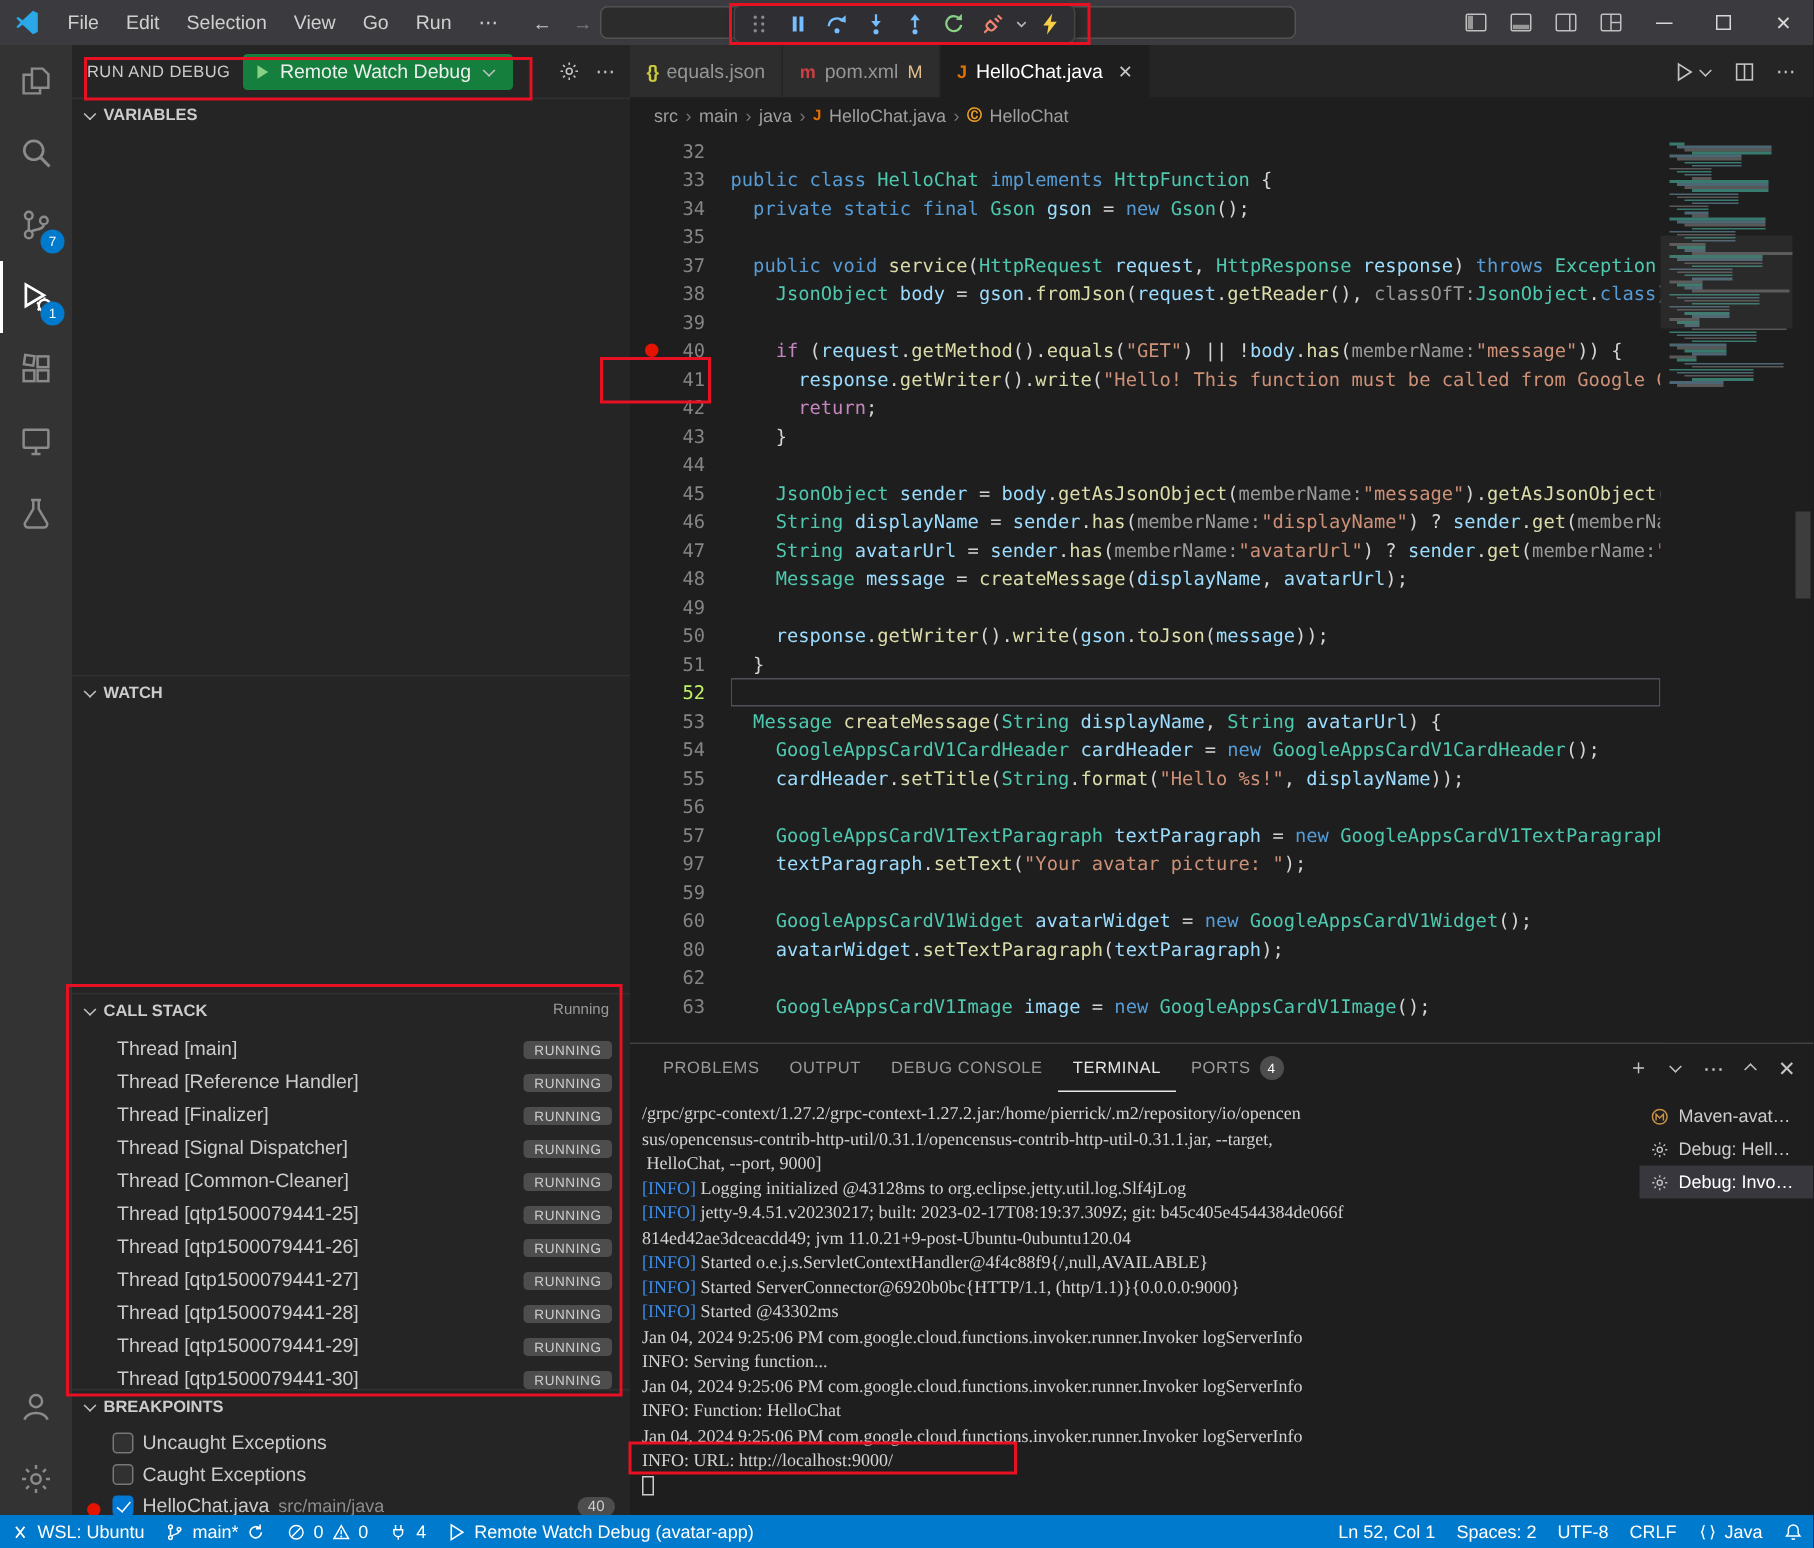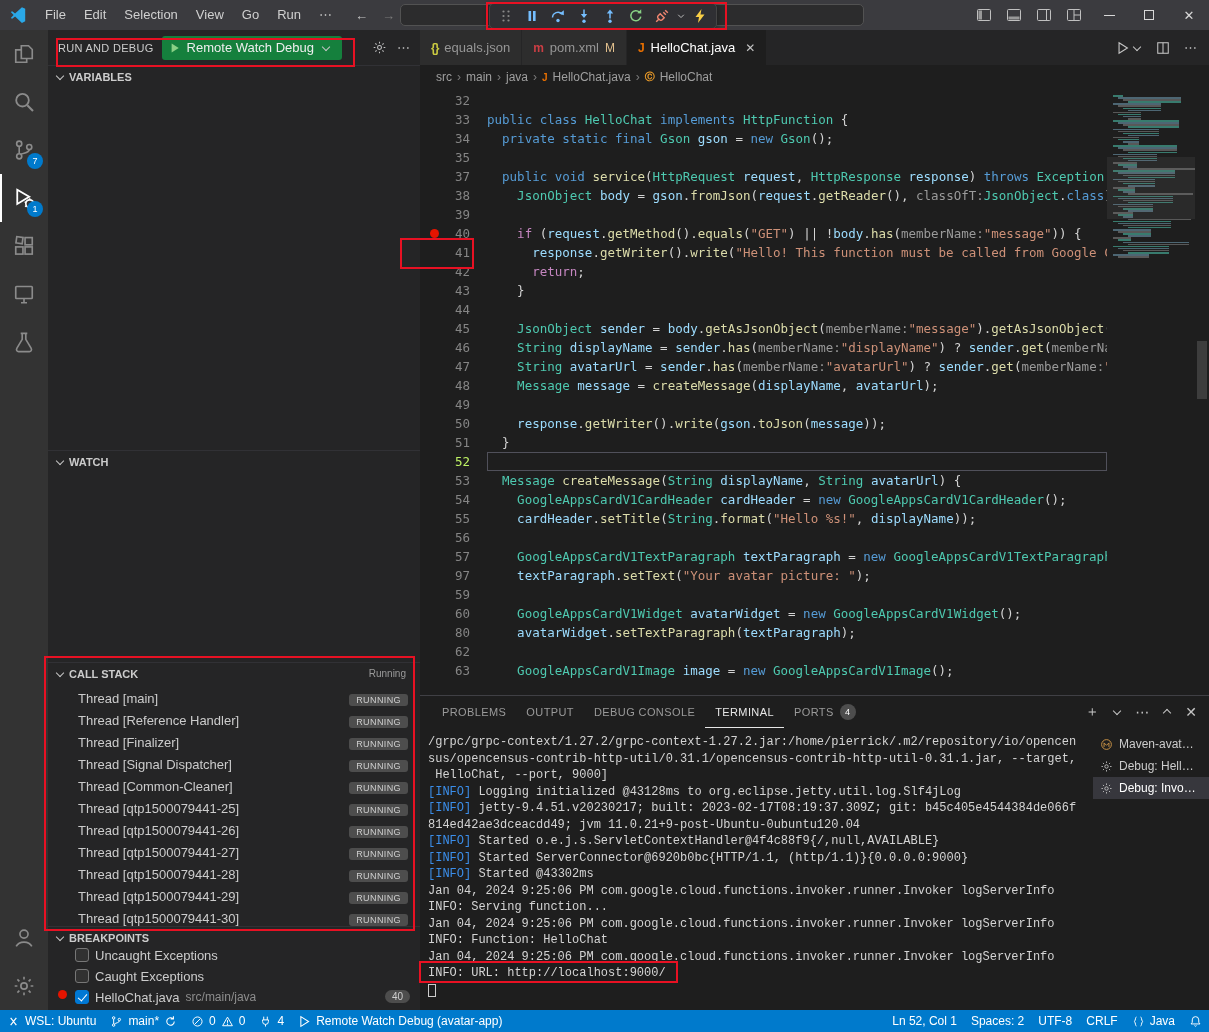--- a/index.html
+++ b/index.html
@@ -54,21 +54,21 @@
 .chev::before{content:"";position:absolute;left:3px;top:2px;width:5px;height:5px;
   border-right:1.4px solid #c5c5c5;border-bottom:1.4px solid #c5c5c5;transform:rotate(45deg)}
 .var-body{flex:1 1 auto}
 .watch-body{height:190px;flex:none}
 .cs-body{height:242px;flex:none;overflow:hidden}
 .thread{height:22px;display:flex;align-items:flex-end;padding:0 12px 0 30px;color:#cccccc}
 .thread .tname{white-space:nowrap;overflow:hidden}
 .tstate{margin-left:auto;font-size:9px;color:#cfcfcf;background:#4d4d4d;border-radius:3px;
   padding:1px 7px;letter-spacing:.4px;flex:none}
 .bp-body{height:62px;flex:none}
-.bprow{height:21px;display:flex;align-items:flex-start;gap:6px;padding:0 10px 0 8px}
+.bprow{height:21px;display:flex;align-items:flex-end;gap:6px;padding:0 10px 0 8px}
 .bpspacer{width:13px;flex:none}
 .bpdot2{width:13px;flex:none;display:flex;align-items:center;justify-content:center}
 .bpdot2::before{content:"";width:9px;height:9px;border-radius:50%;background:#e51400}
 .checkbox{width:14px;height:14px;flex:none;border:1px solid #777777;background:#313131;
   border-radius:3px;position:relative}
 .checkbox.checked{background:#0078d4;border-color:#0078d4}
 .checkbox.checked::after{content:"";position:absolute;left:4.2px;top:1.4px;width:4px;height:8px;
   border-right:1.6px solid #fff;border-bottom:1.6px solid #fff;transform:rotate(40deg)}
 .bplabel{white-space:nowrap}
 .bpdetail{color:#8d8d8d;font-size:12px;white-space:nowrap;overflow:hidden;text-overflow:ellipsis}
@@ -117,21 +117,21 @@
 .ptab.active{color:#e7e7e7;box-shadow:inset 0 -1px 0 #e7e7e7}
 .pbadge{background:#4d4d4d;color:#ffffff;border-radius:50%;width:16px;height:16px;font-size:9px;
   display:flex;align-items:center;justify-content:center}
 .panel-actions{margin-left:auto;display:flex;align-items:center;gap:13px;color:#c5c5c5;font-size:14px}
 .chev-up,.chev-dn{width:10px;height:10px;position:relative;display:inline-block}
 .chev-up::before{content:"";position:absolute;left:2px;top:3px;width:5px;height:5px;
   border-left:1.4px solid #c5c5c5;border-top:1.4px solid #c5c5c5;transform:rotate(45deg)}
 .chev-dn::before{content:"";position:absolute;left:2px;top:1px;width:5px;height:5px;
   border-right:1.4px solid #c5c5c5;border-bottom:1.4px solid #c5c5c5;transform:rotate(45deg)}
 .panel-body{flex:1 1 auto;display:flex;overflow:hidden}
-.term-out{flex:1 1 auto;padding:6px 8px 0 8px;font-family:Liberation Mono, monospace;
+.term-out{flex:1 1 auto;padding:6px 8px 0 8px;font-family:Liberation Serif, serif;
   font-size:12px;line-height:16.5px;color:#cccccc;overflow:hidden}
 .term-line{white-space:pre;height:16.5px}
 .tk-info{color:#3b8eea}
 .term-cursor{display:inline-block;width:8px;height:13px;border:1px solid #cccccc;vertical-align:text-bottom}
 .term-list{width:116px;flex:none;padding-top:5px;font-size:12px;color:#cccccc}
 .tl-row{height:22px;display:flex;align-items:center;gap:6px;padding:0 7px;white-space:nowrap;overflow:hidden}
 .tl-row.selected{background:#37373d;color:#ffffff}
 
 
 .statusbar{position:absolute;left:0;right:0;bottom:0;height:22px;background:#007acc;color:#ffffff;

